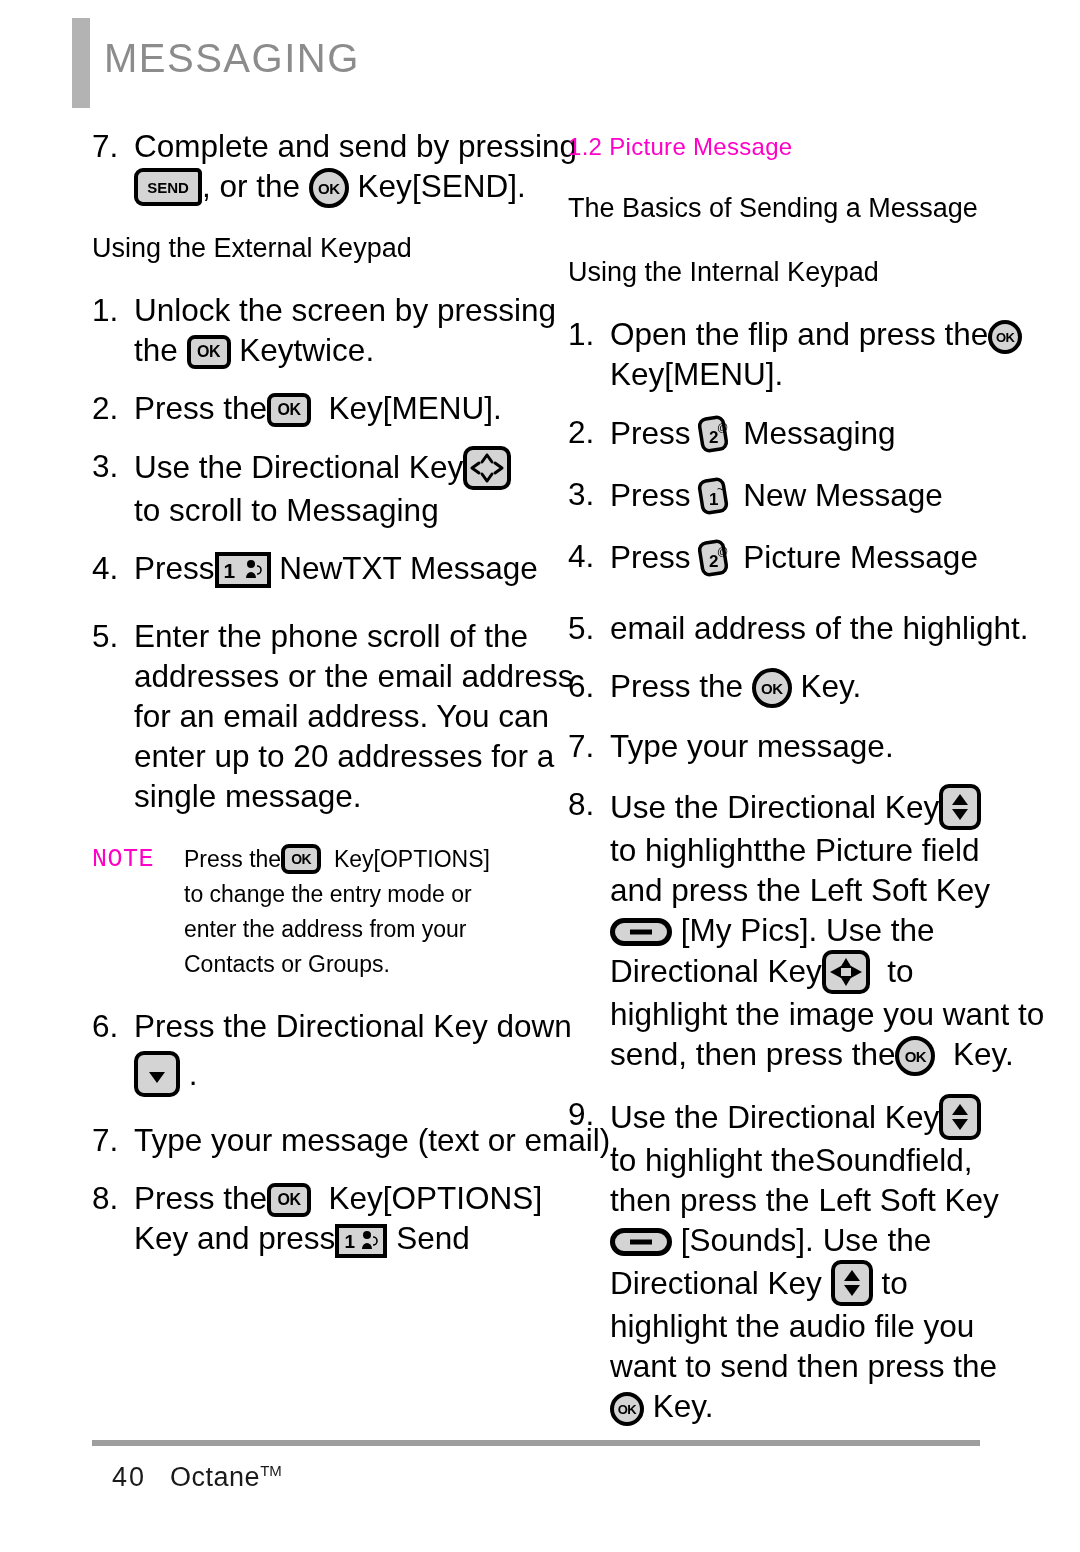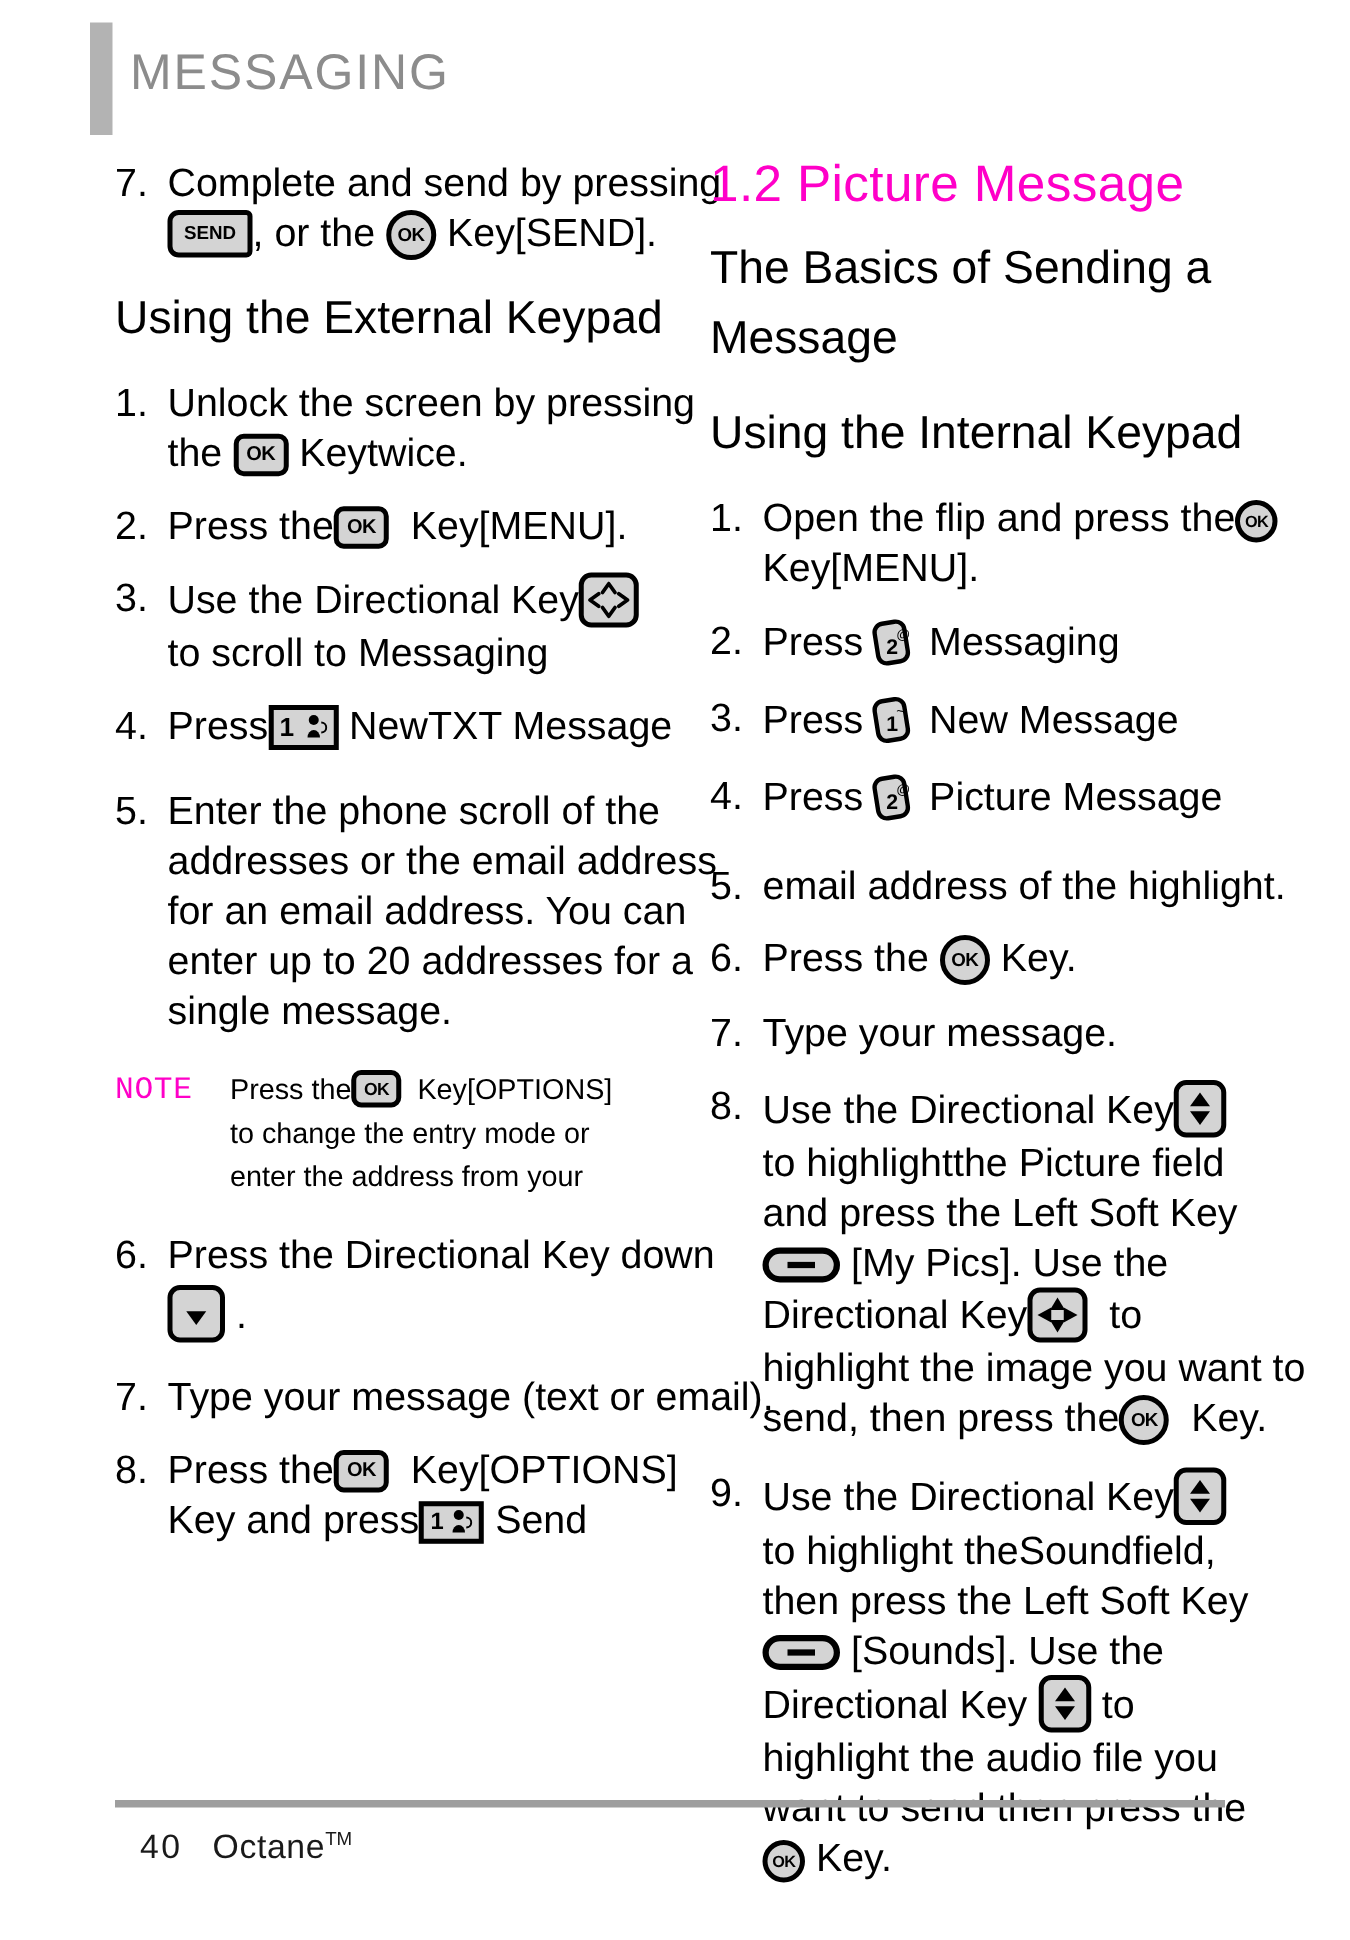--- a/index.html
+++ b/index.html
@@ -54,26 +54,26 @@
     padding-left: 42px;
   }
   .item .num {
     position: absolute;
     left: 0; top: 0;
     width: 40px;
     text-align: left;
   }
 
   .heading {
-    font-size: 37px;
-    line-height: 56px;
+    font-size: 27px;
+    line-height: 44px;
     margin-bottom: 20px;
   }
   .section-title {
-    font-size: 41px;
+    font-size: 24px;
     line-height: 42px;
     color: #ff00c8;
     margin-bottom: 18px;
     letter-spacing: 0.3px;
   }
 
   
   .ln { display: block; white-space: nowrap; }
 
   
@@ -315,20 +315,21 @@
   </div>
 
   <div class="note">
     <span class="note-label">NOTE</span>
     <span class="ln">
       <span>Press the</span><span class="k k-ok-rect" style="width:40px;height:30px;vertical-align:-7px;"><span class="lbl" style="font-size:14px;">OK</span></span>
       &nbsp;<span>Key</span><span>[OPTIONS]</span>
     </span>
     <span class="ln">to change the entry mode or</span>
     <span class="ln">enter the address from your</span>
+    <span class="ln">Contacts or Groups.</span>
   </div>
 
   <div class="item">
     <span class="num">6.</span>
     <span class="ln">Press the Directional Key down</span>
     <span class="ln" style="line-height:56px;">
       <span class="k k-dir k-dir-down">
         <svg width="38" height="38" viewBox="0 0 38 38">
           <path d="M11 17 L27 17 L19 28 Z" fill="#000"></path>
         </svg>

